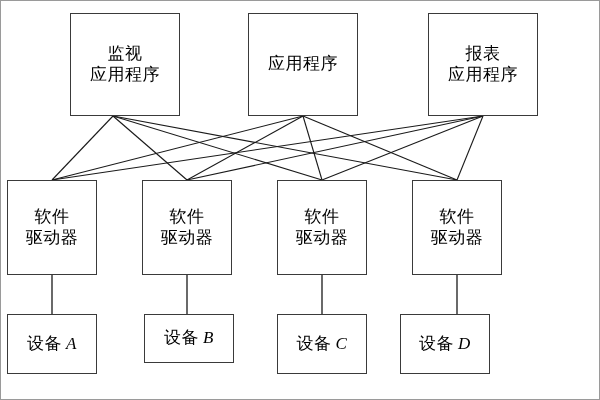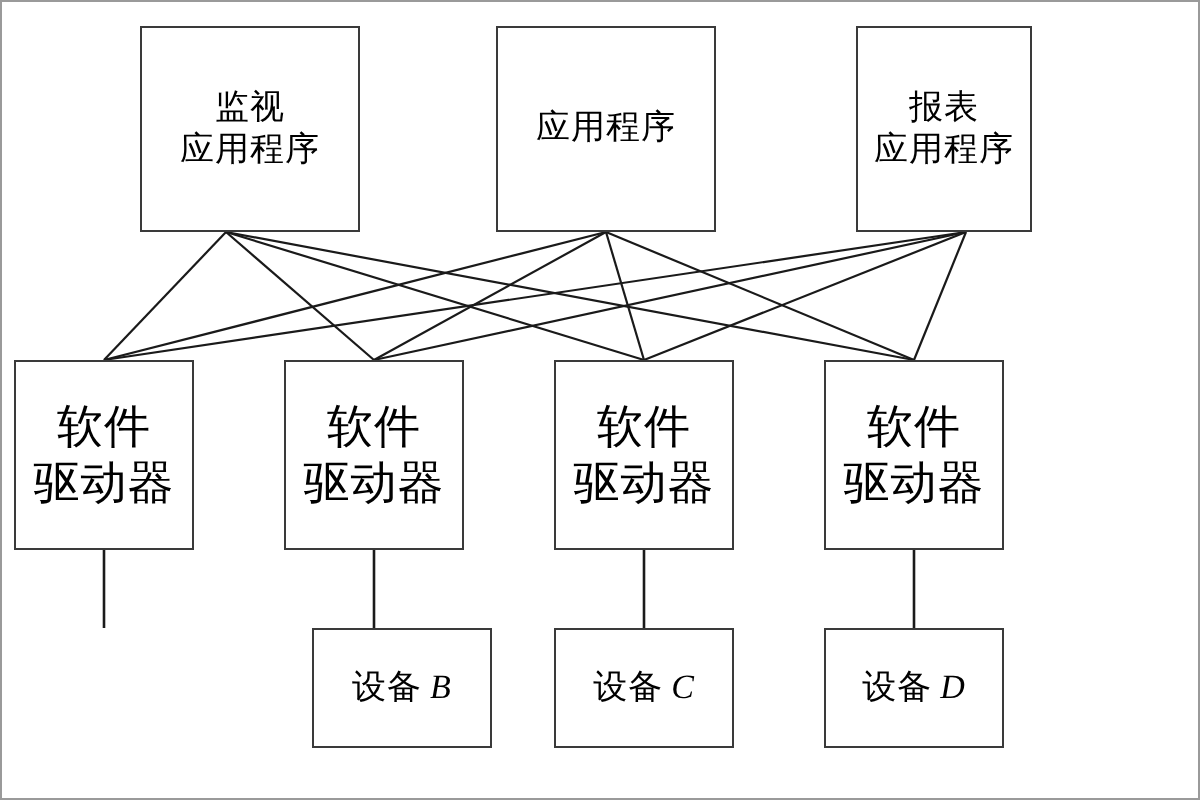--- a/index.html
+++ b/index.html
@@ -52,21 +52,21 @@
   }
   .node .line {
     display: block;
     white-space: nowrap;
   }
   .node-app {
     font-size: 17px;
     letter-spacing: 0.5px;
   }
   .node-driver {
-    font-size: 23px;
+    font-size: 17px;
     letter-spacing: 0.5px;
   }
   .node-device {
     font-size: 17px;
     letter-spacing: 0.5px;
   }
   .node-device .dev-label {
     white-space: nowrap;
   }
   .node-device .dev-id {
@@ -107,21 +107,21 @@
 
   <div class="node node-app" style="left: 58px; top: 13px; width: 110px; height: 103px; margin-left: 12px;">
     <span class="line">监视</span>
     <span class="line">应用程序</span>
   </div>
 
   <div class="node node-app" style="left: 248px; top: 13px; width: 110px; height: 103px;">
     <span class="line">应用程序</span>
   </div>
 
-  <div class="node node-app" style="left: 428px; top: 13px; width: 88px; height: 103px;">
+  <div class="node node-app" style="left: 428px; top: 13px; width: 110px; height: 103px;">
     <span class="line">报表</span>
     <span class="line">应用程序</span>
   </div>
 
   <div class="node node-driver" style="left: 7px; top: 180px; width: 90px; height: 95px;">
     <span class="line">软件</span>
     <span class="line">驱动器</span>
   </div>
 
   <div class="node node-driver" style="left: 142px; top: 180px; width: 90px; height: 95px;">
@@ -132,26 +132,29 @@
   <div class="node node-driver" style="left: 277px; top: 180px; width: 90px; height: 95px;">
     <span class="line">软件</span>
     <span class="line">驱动器</span>
   </div>
 
   <div class="node node-driver" style="left: 412px; top: 180px; width: 90px; height: 95px;">
     <span class="line">软件</span>
     <span class="line">驱动器</span>
   </div>
 
+  <div class="node node-device" style="left: 7px; top: 314px; width: 90px; height: 60px;">
+    <span class="dev-label"><span>设备</span><span class="dev-id">A</span></span>
+  </div>
 
-  <div class="node node-device" style="left: 156px; top: 314px; width: 90px; height: 60px;">
+  <div class="node node-device" style="left: 144px; top: 314px; width: 90px; height: 49px;">
     <span class="dev-label"><span>设备</span><span class="dev-id">B</span></span>
   </div>
 
   <div class="node node-device" style="left: 277px; top: 314px; width: 90px; height: 60px; align-items: center;">
     <span class="dev-label"><span>设备</span><span class="dev-id">C</span></span>
   </div>
 
-  <div class="node node-device" style="left: 412px; top: 314px; width: 90px; height: 60px;">
+  <div class="node node-device" style="left: 400px; top: 314px; width: 90px; height: 60px;">
     <span class="dev-label"><span>设备</span><span class="dev-id">D</span></span>
   </div>
 
 </div>
 
 </body></html>

